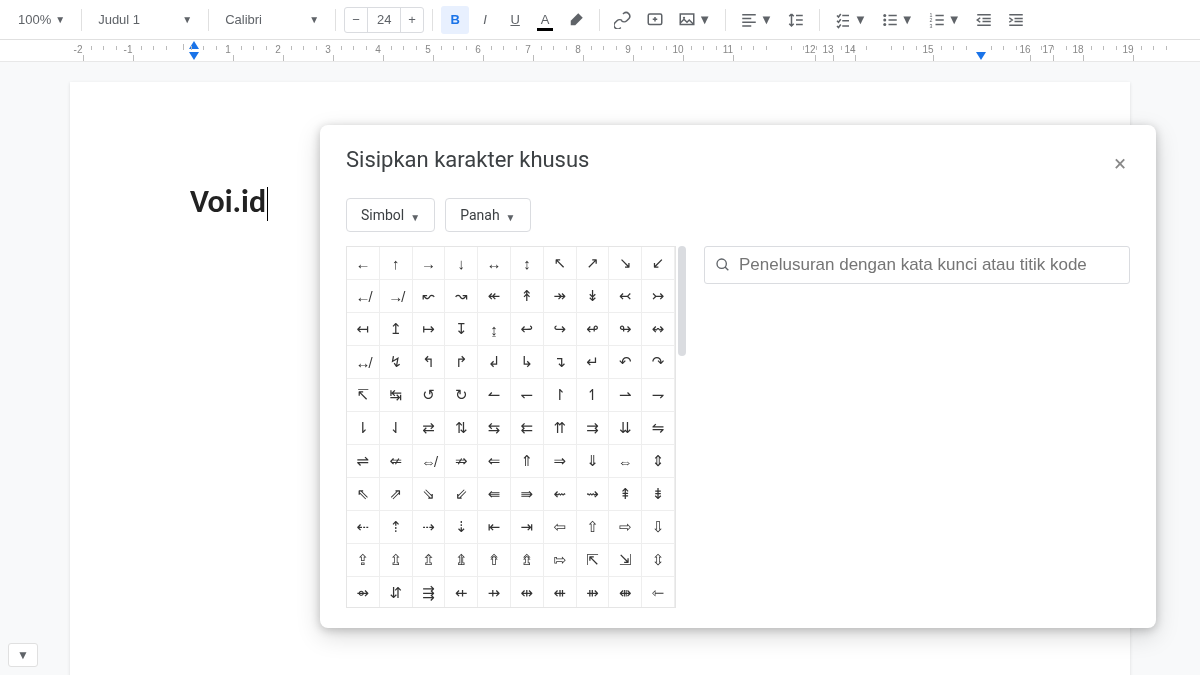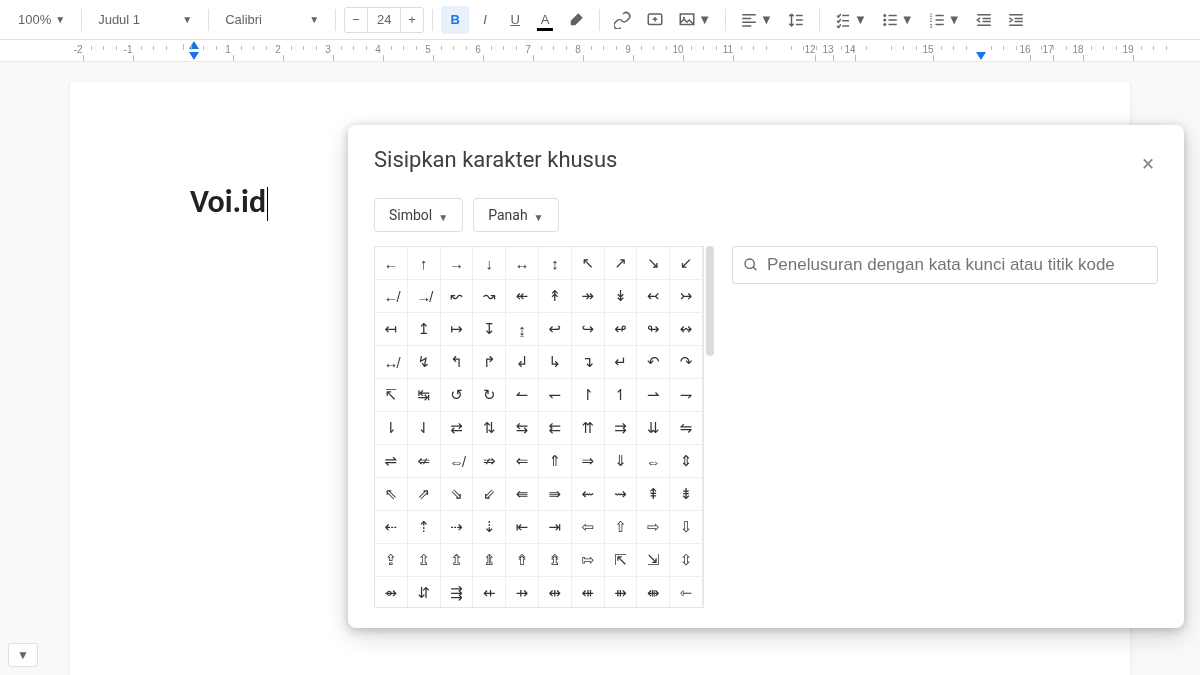--- a/index.html
+++ b/index.html
@@ -51,21 +51,20 @@
   .doc-text { font-family: Calibri, Arial, sans-serif; font-size:32px; font-weight:600; color:#222; }
   .cursor { display:inline-block; width:1px; height:34px; background:#000; vertical-align:bottom; margin-left:1px;}
 
   
   .dialog {
     position:absolute; top:125px; left:320px; width:836px;
     background:#fff; border-radius:8px;
     box-shadow:0 2px 10px rgba(0,0,0,.2), 0 8px 24px rgba(0,0,0,.15);
     padding:22px 26px 20px 26px;
     font-family:"Google Sans", Roboto, Arial, sans-serif;
-    margin-left:28px;
   }
   .dlg-head { display:flex; justify-content:space-between; align-items:flex-start; margin-bottom:18px;}
   .dlg-title { font-size:22px; color:#3c4043; font-weight:400;}
   .dlg-close { font-size:22px; color:#888; cursor:pointer; padding:4px;}
   .dlg-filters { display:flex; gap:10px; margin-bottom:14px;}
   .filter-btn {
     display:flex; align-items:flex-end; gap:6px;
     border:1px solid #dadce0; border-radius:4px;
     padding:8px 14px; font-size:14px; color:#3c4043; cursor:pointer;
   }

